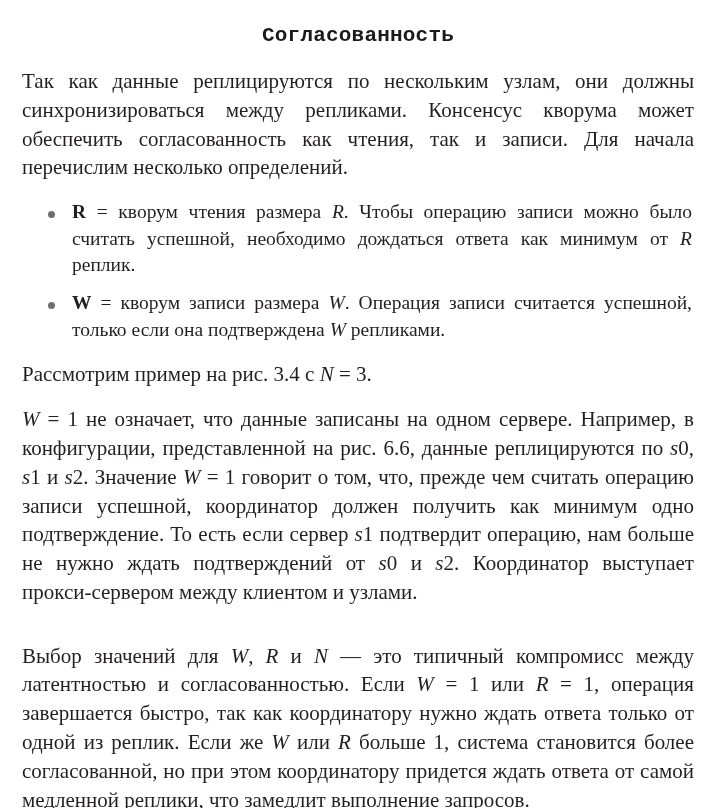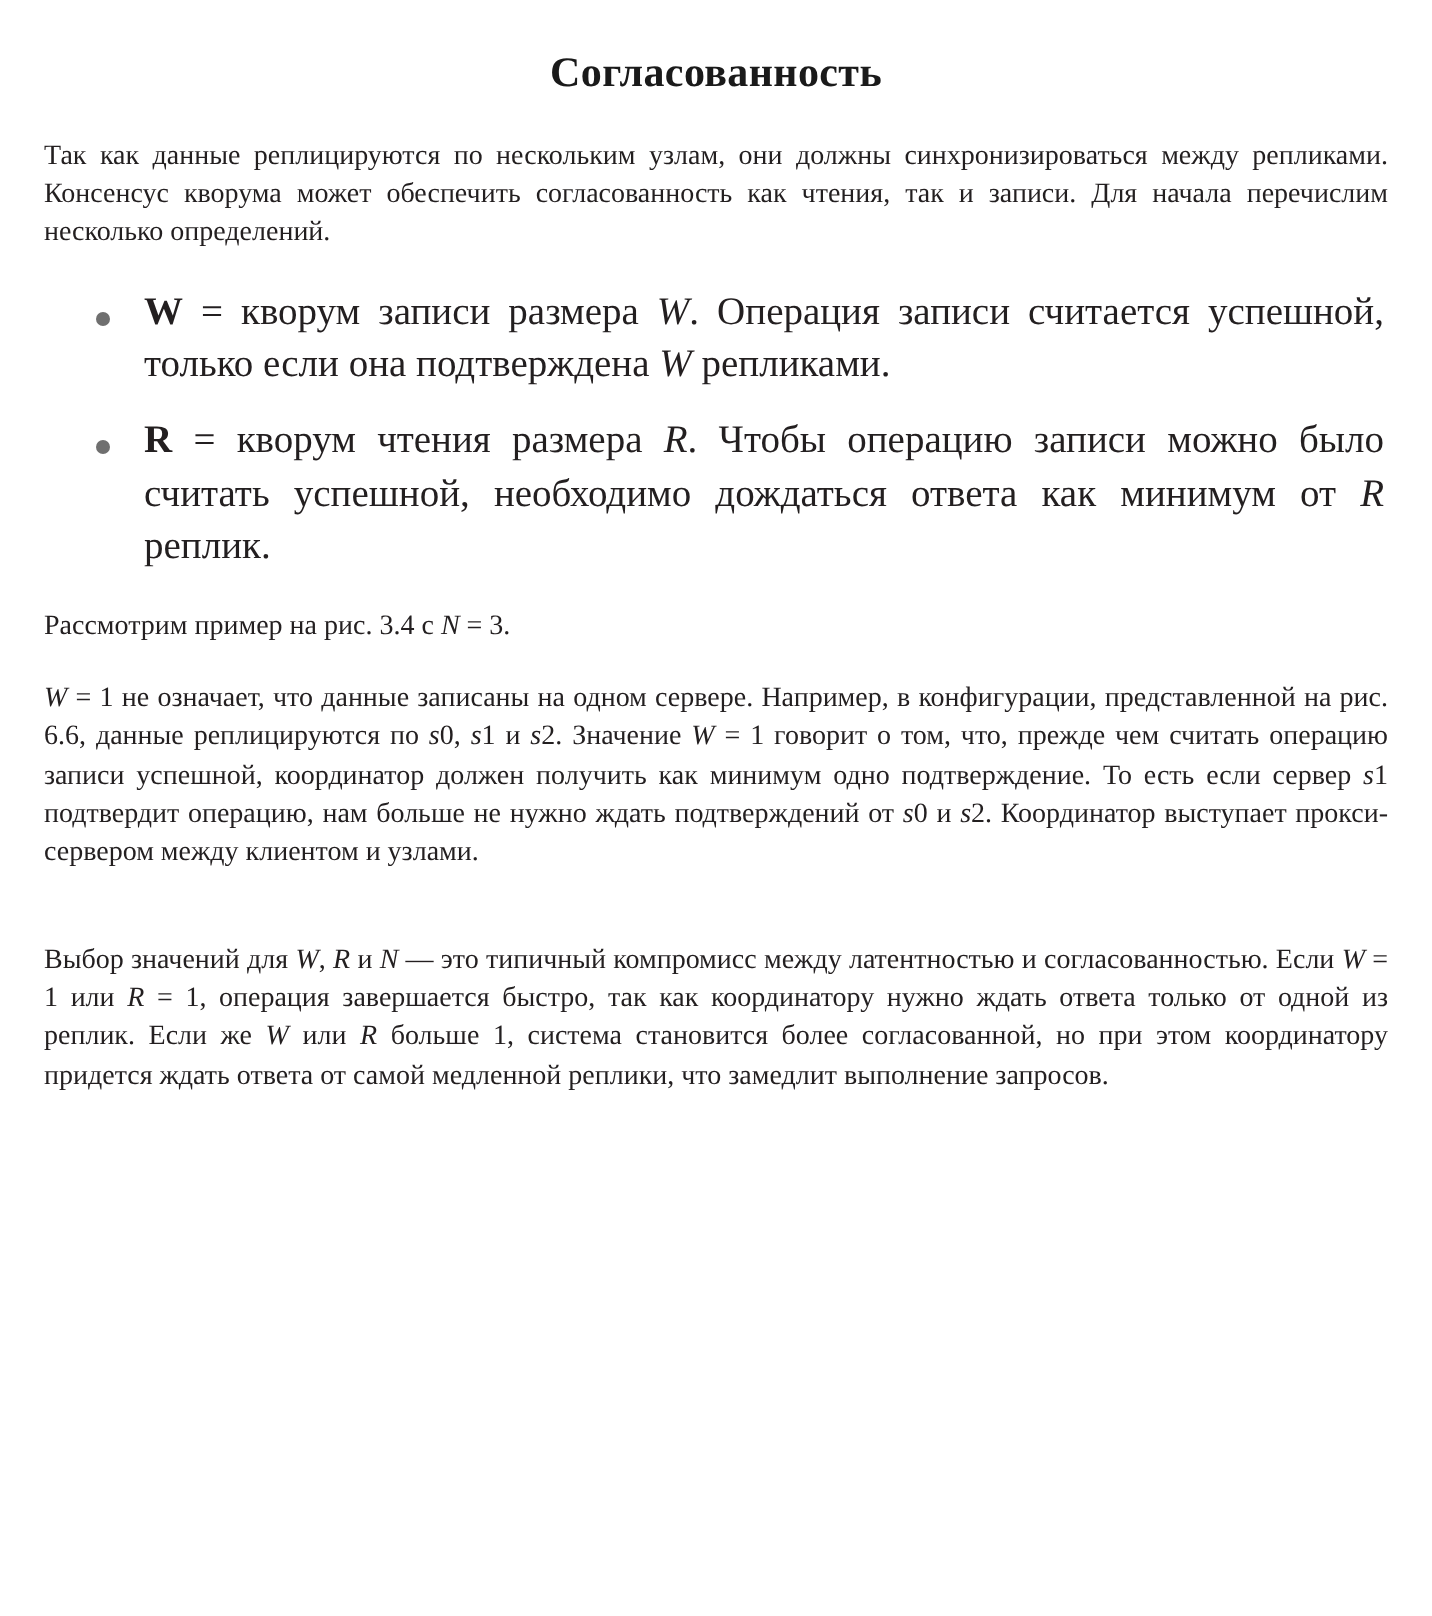--- a/index.html
+++ b/index.html
@@ -16,29 +16,29 @@
   }
   .page {
     width: 716px;
     height: 808px;
     box-sizing: border-box;
     padding: 18px 22px 0 22px;
     position: relative;
   }
   .heading {
     text-align: center;
-    font-family: Liberation Serif, serif;
+    font-family: Liberation Mono, monospace;
     font-weight: bold;
     font-size: 21px;
     letter-spacing: 0.2px;
     color: #1a1a1a;
     margin: 6px 0 20px 0;
   }
   p.body {
-    font-size: 14px;
+    font-size: 21px;
     line-height: 1.37;
     text-align: justify;
     text-justify: inter-word;
     margin: 0 0 17px 0;
     hyphens: manual;
   }
   p.body:last-child { margin-bottom: 0; margin-top: 35px; }
   ul.defs {
     list-style: none;
     margin: 0 0 16px 0;
@@ -77,25 +77,25 @@
 
 <div class="page">
 
   <h1 class="heading">Согласованность</h1>
 
   <p class="body">Так как данные реплицируются по нескольким узлам, они должны синхронизироваться между репликами. Консенсус кворума может обеспечить согласованность как чтения, так и записи. Для начала перечислим несколько определений.</p>
 
   <ul class="defs">
     <li>
       <span class="bullet"></span>
-      <span class="bterm">W</span><span> = кворум записи размера </span><span class="vterm">W</span><span>. Операция записи считается успешной, только если она подтверждена </span><span class="vterm">W</span><span> репликами.</span>
+      <span class="bterm">R</span><span> = кворум чтения размера </span><span class="vterm">R</span><span>. Чтобы операцию записи можно было считать успешной, необходимо дождаться ответа как минимум от </span><span class="vterm">R</span><span> реплик.</span>
     </li>
     <li>
       <span class="bullet"></span>
-      <span class="bterm">R</span><span> = кворум чтения размера </span><span class="vterm">R</span><span>. Чтобы операцию записи можно было считать успешной, необходимо дождаться ответа как минимум от </span><span class="vterm">R</span><span> реплик.</span>
+      <span class="bterm">W</span><span> = кворум записи размера </span><span class="vterm">W</span><span>. Операция записи считается успешной, только если она подтверждена </span><span class="vterm">W</span><span> репликами.</span>
     </li>
   </ul>
 
   <p class="body"><span>Рассмотрим пример на рис. 3.4 с </span><span class="vterm">N</span><span> = 3.</span></p>
 
   <p class="body"><span class="vterm">W</span><span> = 1 не означает, что данные записаны на одном сервере. Например, в конфигурации, представленной на рис. 6.6, данные реплицируются по </span><span class="vterm">s</span><span>0, </span><span class="vterm">s</span><span>1 и </span><span class="vterm">s</span><span>2. Значение </span><span class="vterm">W</span><span> = 1 говорит о том, что, прежде чем считать операцию записи успешной, координатор должен получить как минимум одно подтверждение. То есть если сервер </span><span class="vterm">s</span><span>1 подтвердит операцию, нам больше не нужно ждать подтверждений от </span><span class="vterm">s</span><span>0 и </span><span class="vterm">s</span><span>2. Координатор выступает прокси-сервером между клиентом и узлами.</span></p>
 
   <p class="body"><span>Выбор значений для </span><span class="vterm">W</span><span>, </span><span class="vterm">R</span><span> и </span><span class="vterm">N</span><span> — это типичный компромисс между латентностью и согласованностью. Если </span><span class="vterm">W</span><span> = 1 или </span><span class="vterm">R</span><span> = 1, операция завершается быстро, так как координатору нужно ждать ответа только от одной из реплик. Если же </span><span class="vterm">W</span><span> или </span><span class="vterm">R</span><span> больше 1, система становится более согласованной, но при этом координатору придется ждать ответа от самой медленной реплики, что замедлит выполнение запросов.</span></p>
 
 </div>

